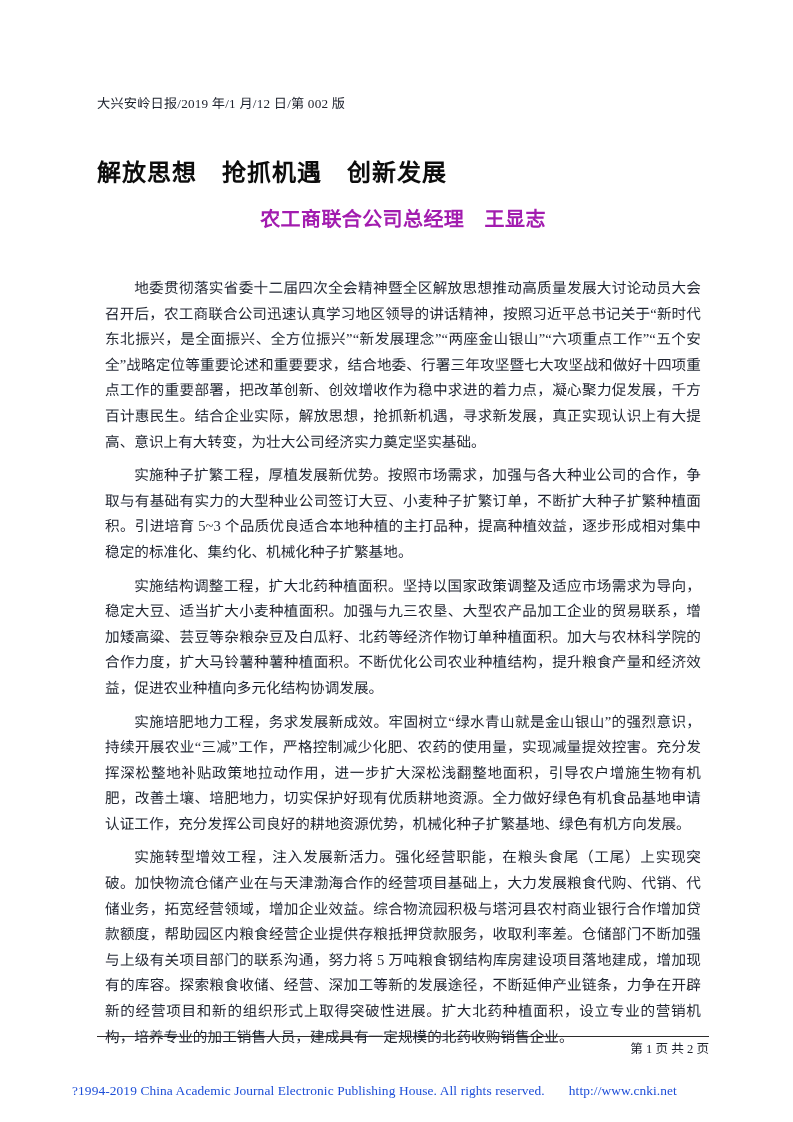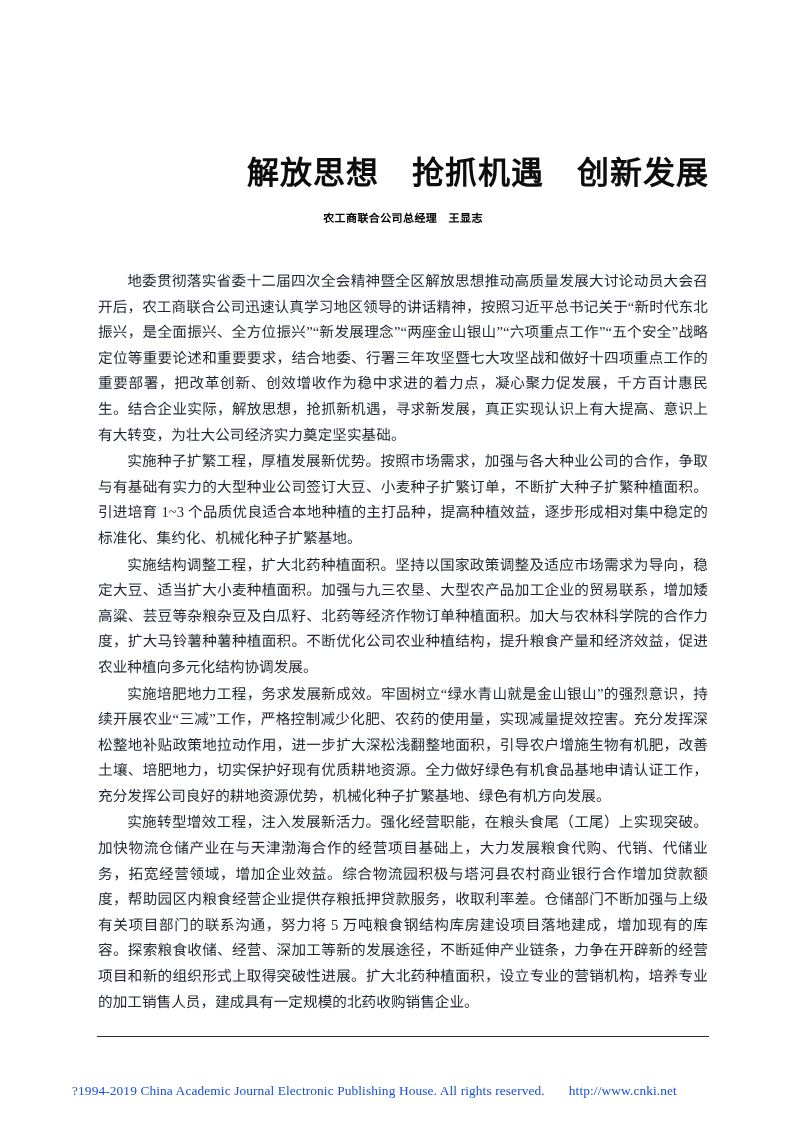--- a/index.html
+++ b/index.html
@@ -36,55 +36,55 @@
     color: #1b1f2a;
     white-space: nowrap;
   }
 
   
   .doc-title {
     position: absolute;
     left: 97px;
     top: 156px;
     width: 612px;
-    text-align: right;
+    text-align: left;
     font-family: "DejaVu Sans", "Liberation Sans", sans-serif;
     font-weight: bold;
-    font-size: 32px;
+    font-size: 24px;
     line-height: 34px;
     letter-spacing: 1px;
     color: #0d0d0d;
     white-space: pre;
   }
 
   
   .byline {
     position: absolute;
     left: 97px;
     top: 207px;
     width: 612px;
     text-align: center;
     font-family: "DejaVu Sans", "Liberation Sans", sans-serif;
     font-weight: bold;
-    font-size: 11px;
+    font-size: 20px;
     line-height: 24px;
     letter-spacing: 0.4px;
-    color: #000000;
+    color: #a21caf;
     white-space: pre;
   }
 
   
   .body-text {
     position: absolute;
     left: 97px;
     top: 268px;
     width: 612px;
   }
   .body-text p {
-    margin: 1px;
+    margin: 8px;
     font-size: 14.6px;
     line-height: 25.6px;
     text-align: justify;
     text-justify: inter-ideograph;
     text-indent: 2em;
     letter-spacing: 0.05px;
     color: #1f2430;
     word-break: break-all;
   }
 
@@ -124,35 +124,37 @@
   .copyright .url {
     margin-left: 24px;
   }
 </style>
 </head>
 <body>
 
 <div class="page">
 
   <div class="masthead">
+    <div class="masthead-line">大兴安岭日报/2019 年/1 月/12 日/第 002 版</div>
   </div>
 
   <div class="doc-title">解放思想　抢抓机遇　创新发展</div>
 
   <div class="byline">农工商联合公司总经理　王显志</div>
 
   <div class="body-text">
     <p>地委贯彻落实省委十二届四次全会精神暨全区解放思想推动高质量发展大讨论动员大会召开后，农工商联合公司迅速认真学习地区领导的讲话精神，按照习近平总书记关于“新时代东北振兴，是全面振兴、全方位振兴”“新发展理念”“两座金山银山”“六项重点工作”“五个安全”战略定位等重要论述和重要要求，结合地委、行署三年攻坚暨七大攻坚战和做好十四项重点工作的重要部署，把改革创新、创效增收作为稳中求进的着力点，凝心聚力促发展，千方百计惠民生。结合企业实际，解放思想，抢抓新机遇，寻求新发展，真正实现认识上有大提高、意识上有大转变，为壮大公司经济实力奠定坚实基础。</p>
-    <p>实施种子扩繁工程，厚植发展新优势。按照市场需求，加强与各大种业公司的合作，争取与有基础有实力的大型种业公司签订大豆、小麦种子扩繁订单，不断扩大种子扩繁种植面积。引进培育 1~3 个品质优良适合本地种植的主打品种，提高种植效益，逐步形成相对集中稳定的标准化、集约化、机械化种子扩繁基地。</p>
+    <p>实施种子扩繁工程，厚植发展新优势。按照市场需求，加强与各大种业公司的合作，争取与有基础有实力的大型种业公司签订大豆、小麦种子扩繁订单，不断扩大种子扩繁种植面积。引进培育 5~3 个品质优良适合本地种植的主打品种，提高种植效益，逐步形成相对集中稳定的标准化、集约化、机械化种子扩繁基地。</p>
     <p>实施结构调整工程，扩大北药种植面积。坚持以国家政策调整及适应市场需求为导向，稳定大豆、适当扩大小麦种植面积。加强与九三农垦、大型农产品加工企业的贸易联系，增加矮高粱、芸豆等杂粮杂豆及白瓜籽、北药等经济作物订单种植面积。加大与农林科学院的合作力度，扩大马铃薯种薯种植面积。不断优化公司农业种植结构，提升粮食产量和经济效益，促进农业种植向多元化结构协调发展。</p>
     <p>实施培肥地力工程，务求发展新成效。牢固树立“绿水青山就是金山银山”的强烈意识，持续开展农业“三减”工作，严格控制减少化肥、农药的使用量，实现减量提效控害。充分发挥深松整地补贴政策地拉动作用，进一步扩大深松浅翻整地面积，引导农户增施生物有机肥，改善土壤、培肥地力，切实保护好现有优质耕地资源。全力做好绿色有机食品基地申请认证工作，充分发挥公司良好的耕地资源优势，机械化种子扩繁基地、绿色有机方向发展。</p>
     <p>实施转型增效工程，注入发展新活力。强化经营职能，在粮头食尾（工尾）上实现突破。加快物流仓储产业在与天津渤海合作的经营项目基础上，大力发展粮食代购、代销、代储业务，拓宽经营领域，增加企业效益。综合物流园积极与塔河县农村商业银行合作增加贷款额度，帮助园区内粮食经营企业提供存粮抵押贷款服务，收取利率差。仓储部门不断加强与上级有关项目部门的联系沟通，努力将 5 万吨粮食钢结构库房建设项目落地建成，增加现有的库容。探索粮食收储、经营、深加工等新的发展途径，不断延伸产业链条，力争在开辟新的经营项目和新的组织形式上取得突破性进展。扩大北药种植面积，设立专业的营销机构，培养专业的加工销售人员，建成具有一定规模的北药收购销售企业。</p>
 
   </div>
 
   <div class="footer-rule"></div>
 
+  <div class="page-number">第 1 页  共 2 页</div>
 
   <div class="copyright">
     <span>?1994-2019 China Academic Journal Electronic Publishing House. All rights reserved.</span><span class="url">http://www.cnki.net</span>
   </div>
 
 </div>
 
 </body></html>

